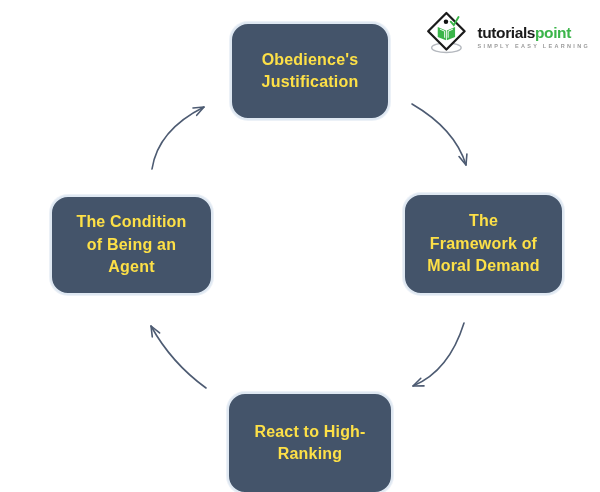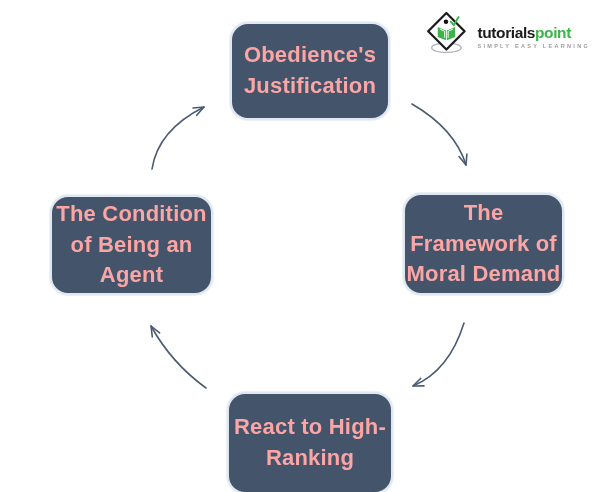--- a/index.html
+++ b/index.html
@@ -22,23 +22,23 @@
     border: 2px solid #dfe8f2;
     border-radius: 18px;
     box-shadow: 0 0 0 1px rgba(220,230,241,0.55);
     display: flex;
     align-items: center;
     justify-content: center;
     box-sizing: border-box;
     text-align: center;
   }
   .node-label {
-    color: #fca5a5;
+    color: #fde047;
     font-weight: bold;
-    font-size: 22px;
+    font-size: 16px;
     line-height: 1.4;
     white-space: pre-line;
     letter-spacing: 0.2px;
   }
   .node-top    { left: 230px; top: 22px;  width: 160px; height: 98px;  }
   .node-right  { left: 403px; top: 193px; width: 161px; height: 102px; }
   .node-bottom { left: 227px; top: 392px; width: 166px; height: 102px; }
   .node-left   { left: 50px;  top: 195px; width: 163px; height: 100px; text-align: center; }
 
   .logo {

